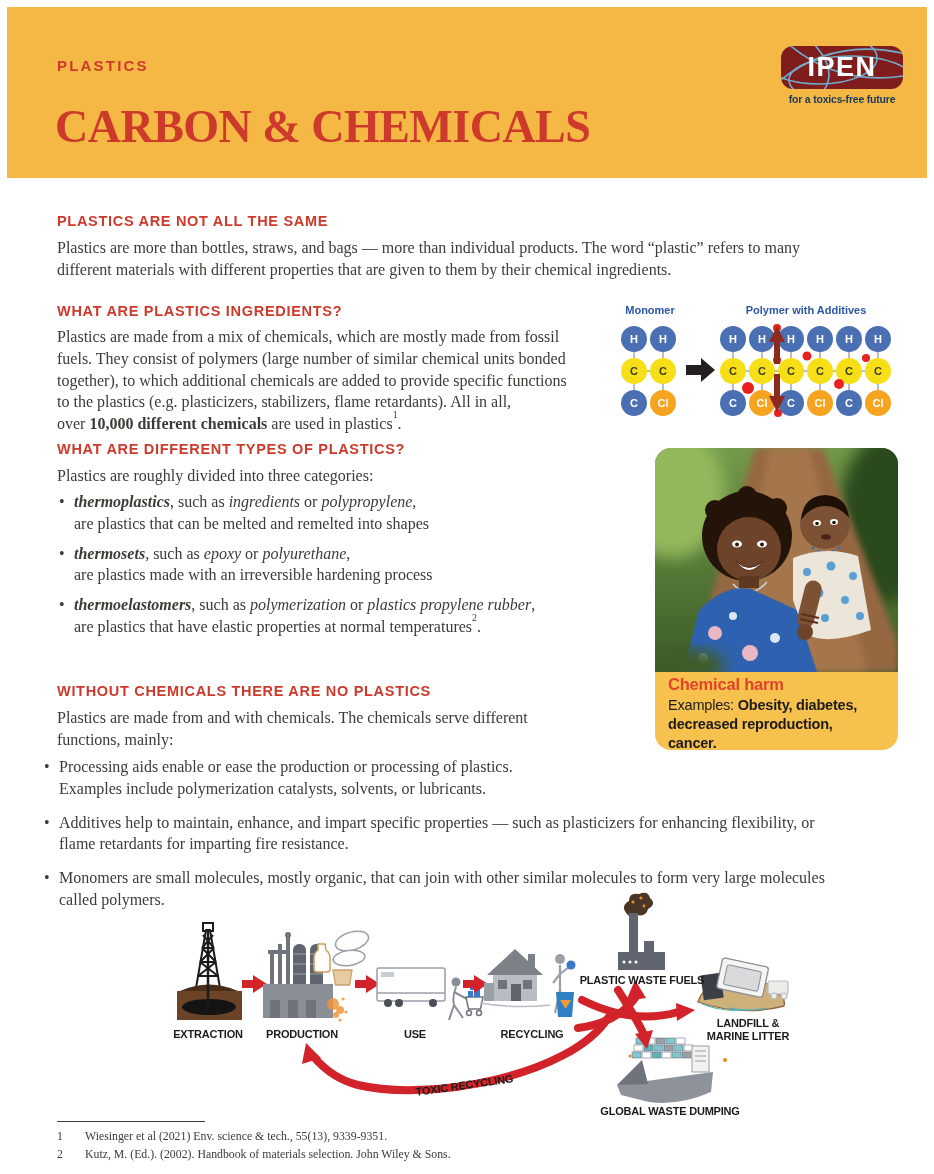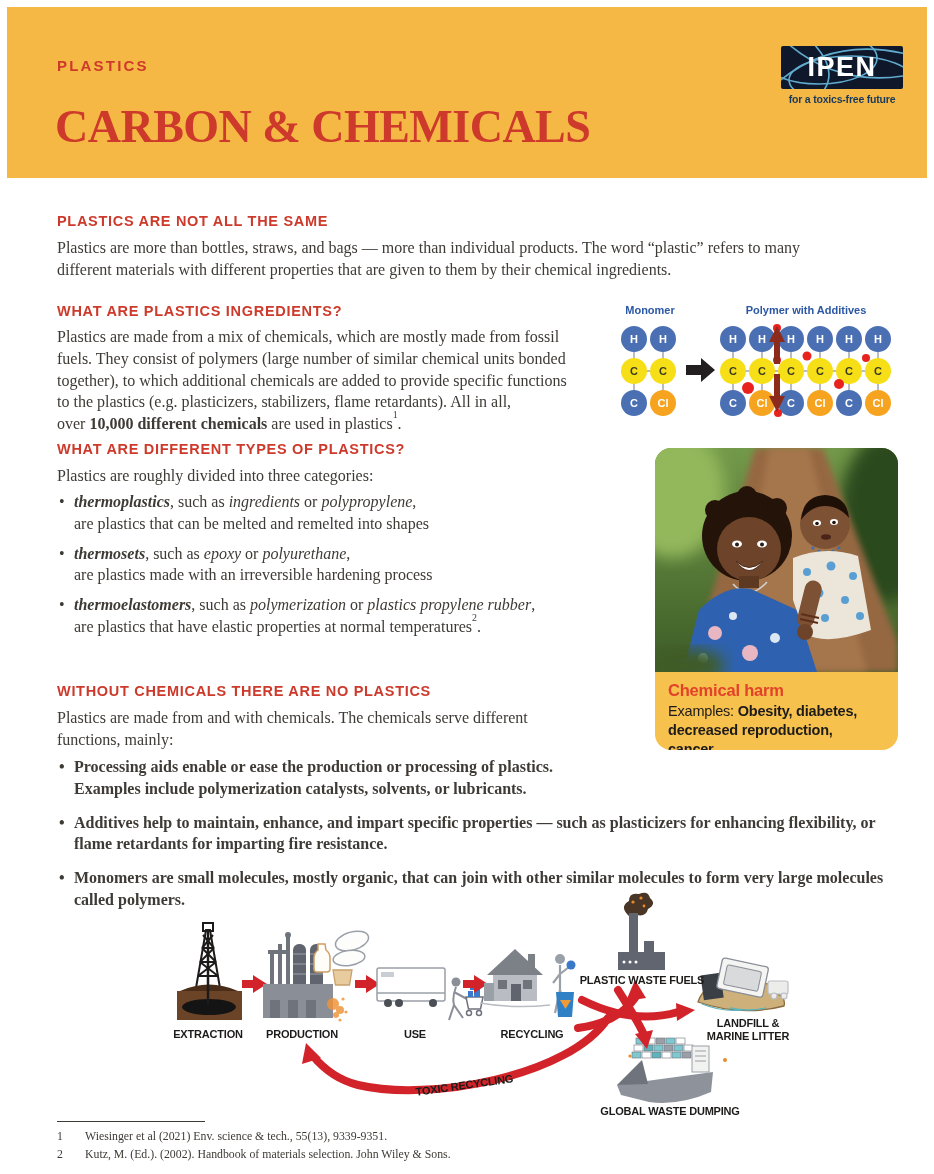--- a/index.html
+++ b/index.html
@@ -4,22 +4,22 @@
 <style>
   html,body{margin:0;padding:0;background:#fff;}
   .page{position:relative;width:934px;height:1174px;background:#ffffff;overflow:hidden;
         font-family:"Liberation Serif",serif;color:#3e3a35;border-right:2px solid #dcdcdc;}
   
   .band{position:absolute;left:7px;top:7px;width:920px;height:171px;background:#F6B844;}
   .kicker{position:absolute;left:57px;top:57px;font-family:"Liberation Sans",sans-serif;
           font-weight:bold;font-size:15px;letter-spacing:2.2px;color:#CD3A2B;}
   .doc-title{position:absolute;left:55px;top:100px;font-family:Liberation Serif, serif;
           font-weight:bold;font-size:46px;letter-spacing:-0.5px;color:#CD3A2B;white-space:nowrap;}
-  .logo-box{position:absolute;left:781px;top:46px;width:122px;height:43px;background:#0f172a;
-          border-radius:2px;display:flex;align-items:center;justify-content:center;overflow:hidden;}
+  .logo-box{position:absolute;left:781px;top:46px;width:122px;height:43px;background:#7f1d1d;
+          border-radius:12px;display:flex;align-items:center;justify-content:center;overflow:hidden;}
   .logo-box svg{position:absolute;inset:0;}
   .logo-text{position:relative;font-family:"Liberation Sans",sans-serif;font-weight:bold;
           font-size:27px;color:#ffffff;letter-spacing:1.5px;}
   .logo-tagline{position:absolute;left:778px;top:93px;width:128px;text-align:center;
           font-family:"Liberation Sans",sans-serif;font-weight:bold;font-size:10.5px;
           letter-spacing:-0.2px;color:#17395c;}
   
   .sec-head{position:absolute;font-family:"Liberation Sans",sans-serif;font-weight:bold;
           font-size:14.5px;letter-spacing:0.7px;color:#CD3A2B;white-space:nowrap;}
   .body-text{position:absolute;font-size:16px;line-height:21.8px;color:#3e3a35;}
@@ -43,21 +43,21 @@
   .bond{position:absolute;background:#b9bcc0;z-index:1;}
   .mol-overlay{position:absolute;left:0;top:0;z-index:3;pointer-events:none;}
   .mol-arrow{position:absolute;left:74px;top:56px;width:30px;height:24px;}
   .mol-arrow .shaft{position:absolute;left:0;top:7px;width:16px;height:10px;background:#231f20;}
   .mol-arrow .head{position:absolute;left:15px;top:0;width:0;height:0;
         border-top:12px solid transparent;border-bottom:12px solid transparent;border-left:14px solid #231f20;}
   
   .photo-card{position:absolute;left:655px;top:448px;width:243px;height:302px;border-radius:16px;
         overflow:hidden;}
   .photo-area{width:243px;height:224px;}
-  .photo-caption{height:78px;background:#F7C14E;padding:9px 13px;box-sizing:border-box;
+  .photo-caption{height:78px;background:#F7C14E;padding:3px 13px;box-sizing:border-box;
         font-family:"Liberation Sans",sans-serif;}
   .caption-title{font-weight:bold;font-size:16.5px;color:#E2422A;letter-spacing:-0.2px;margin-bottom:2px;}
   .caption-line{font-size:14.5px;line-height:19px;color:#1d1b1a;font-weight:bold;letter-spacing:-0.2px;}
   .caption-line .prefix{font-weight:normal;}
   
   .lifecycle{position:absolute;left:130px;top:888px;}
   .lc-label{font-family:"Liberation Sans",sans-serif;font-weight:bold;font-size:11px;
         fill:#1d1b1a;letter-spacing:-0.2px;text-anchor:middle;}
   
   .foot-rule{position:absolute;left:57px;top:1121px;width:148px;border-top:1.5px solid #3e3a35;}
@@ -236,21 +236,21 @@
     </div>
     <div class="photo-caption">
       <div class="caption-title">Chemical harm</div>
       <div class="caption-line"><span class="prefix">Examples: </span><span>Obesity, diabetes,</span></div>
       <div class="caption-line">decreased reproduction, cancer.</div>
     </div>
   </div>
 
   <div class="sec-head" style="left:57px;top:683px;">WITHOUT CHEMICALS THERE ARE NO PLASTICS</div>
   <div class="body-text" style="left:57px;top:707px;width:600px;"><span>Plastics are made from and with chemicals. The chemicals serve different</span><br><span>functions, mainly:</span></div>
-  <div class="body-text bullets-wide" style="left:57px;top:756px;width:866px;font-weight:bold;">
+  <div class="body-text bullets-wide" style="left:42px;top:756px;width:866px;">
     <div class="bullet"><span>Processing aids enable or ease the production or processing of plastics.</span><br><span>Examples include polymerization catalysts, solvents, or lubricants.</span></div>
     <div class="bullet"><span>Additives help to maintain, enhance, and impart specific properties — such as plasticizers for enhancing flexibility, or</span><br><span>flame retardants for imparting fire resistance.</span></div>
     <div class="bullet"><span>Monomers are small molecules, mostly organic, that can join with other similar molecules to form very large molecules</span><br><span>called polymers.</span></div>
   </div>
 
   <div class="lifecycle">
     <svg width="690" height="240" viewBox="0 0 690 240">
 
       <g>
         <g stroke="#1d1b1a" stroke-width="2" fill="none">

